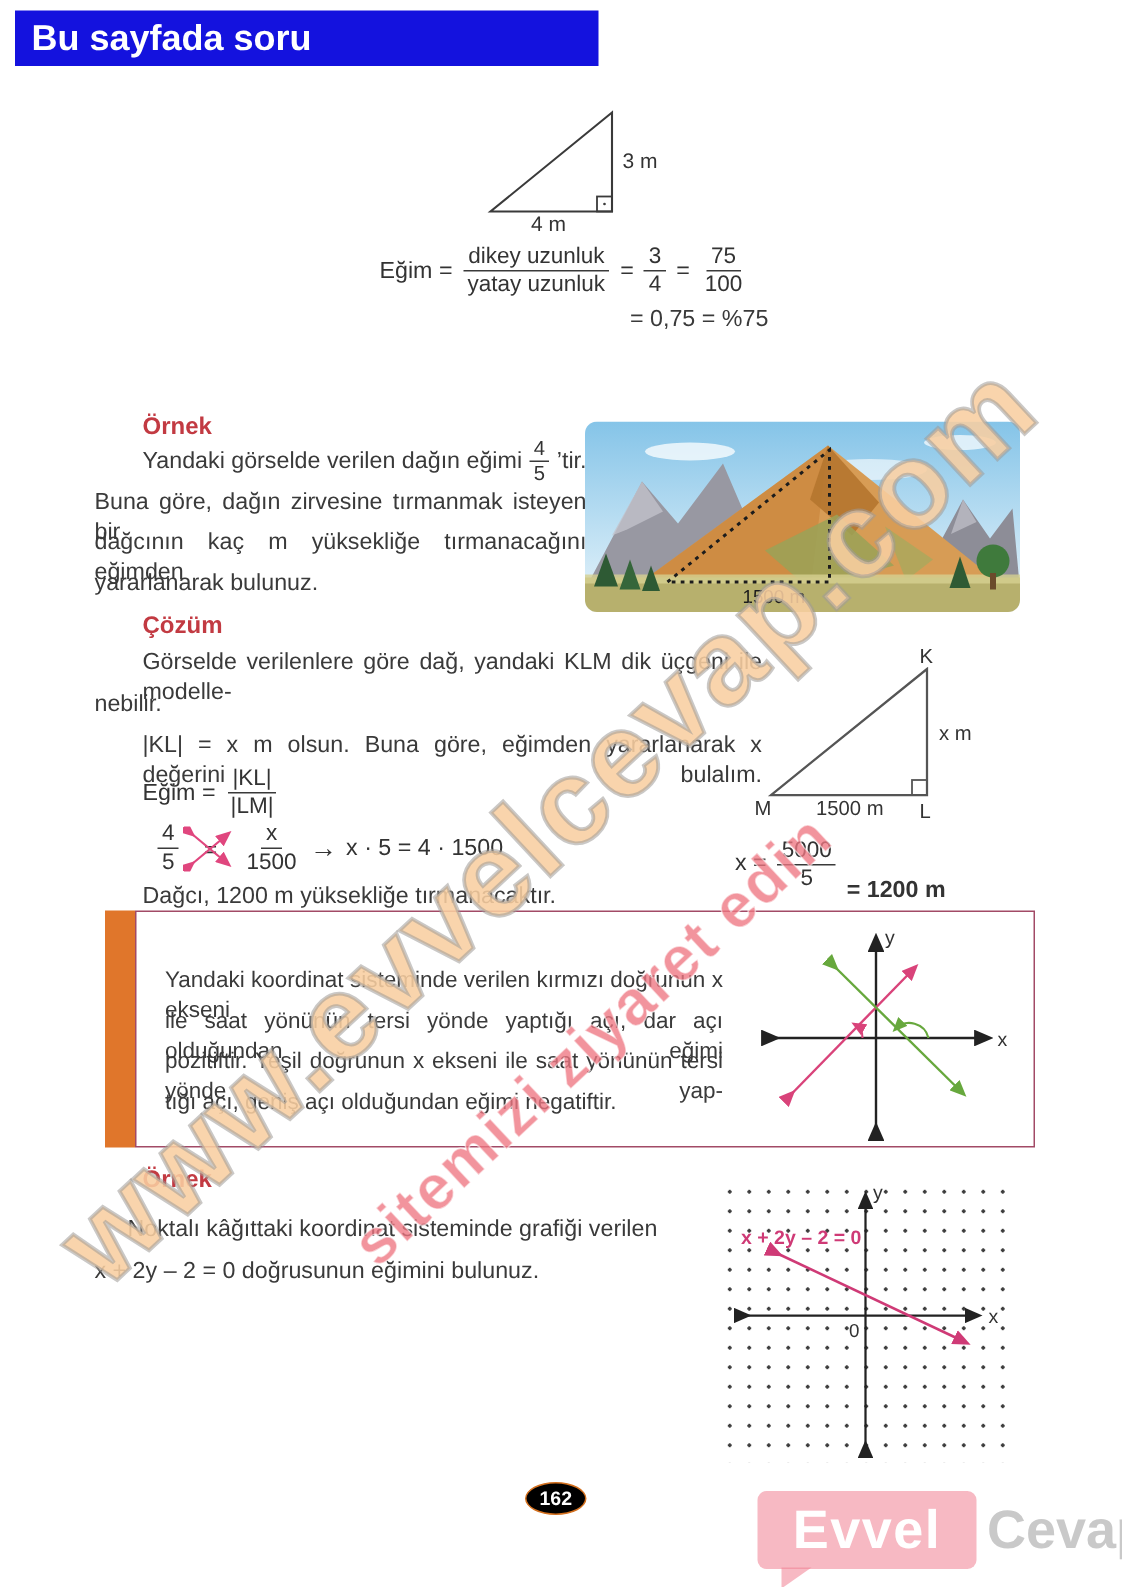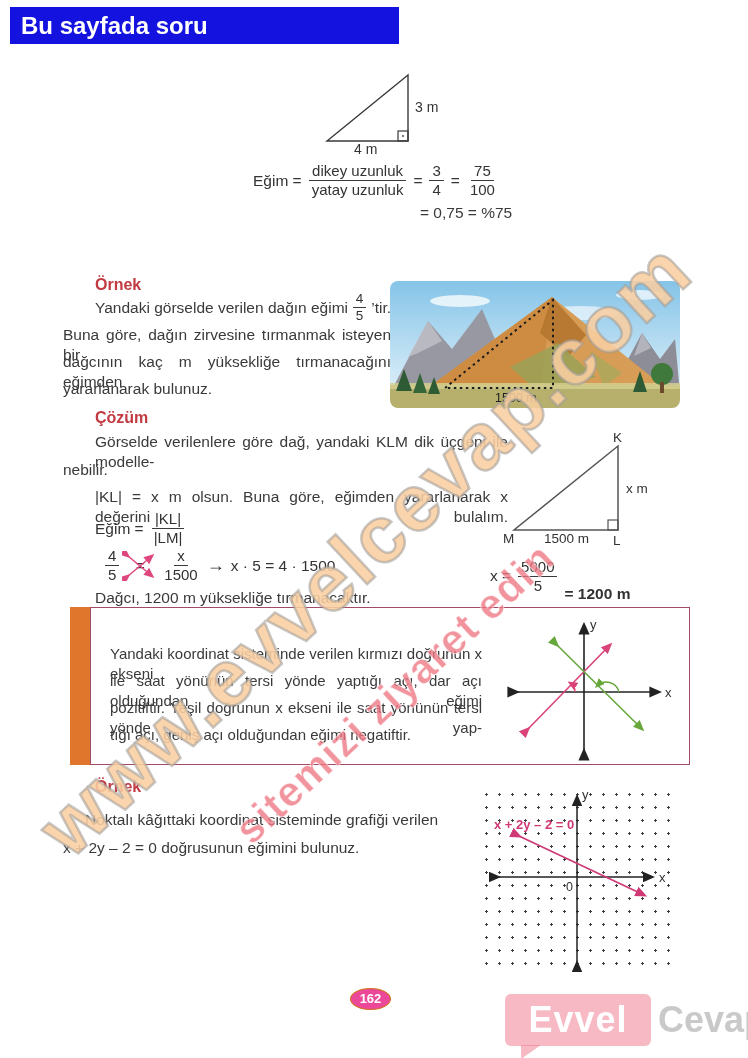--- a/index.html
+++ b/index.html
@@ -21,21 +21,21 @@
 
   .frow { display:flex; align-items:center; gap:7px; font-size:15.5px; color:#333;justify-content:space-between; }
 
   .notebar { left:70px; top:607px; width:20px; height:158px; background:#e0762b; }
   .notebox { left:90px; top:607px; width:600px; height:158px; border:1.5px solid #a24a66; background:#fff; }
 
   .dotgrid { left:478px; top:785px; width:198px; height:190px;
              background-image:radial-gradient(circle, #3c3c3c 1.05px, transparent 1.35px);
              background-size:13px 13px; background-position:2px 3px; }
 
-  .pagebadge { left:350px; top:988px; width:41px; height:22px; background:#ec4899;
+  .pagebadge { left:350px; top:988px; width:41px; height:22px; background:#000000;
                border:1px solid #d4701e; border-radius:50%; color:#fff; font-weight:bold;
                font-size:13px; text-align:center; line-height:20px; }
 
   .logo-bubble { left:505px; top:994px; width:146px; height:52px; background:rgba(240,128,145,0.55);
                  border-radius:6px; display:flex; align-items:center; justify-content:center; }
   .logo-bubble::after { content:""; position:absolute; left:16px; bottom:-13px; width:0; height:0;
                  border-top:14px solid rgba(240,128,145,0.55); border-right:20px solid transparent; }
   .logo-evvel { color:#fff; font-size:36px; font-weight:bold; letter-spacing:1px; }
   .logo-cevap { left:658px; top:999px; color:rgba(165,165,165,0.6); font-size:36px; font-weight:bold; }
 

